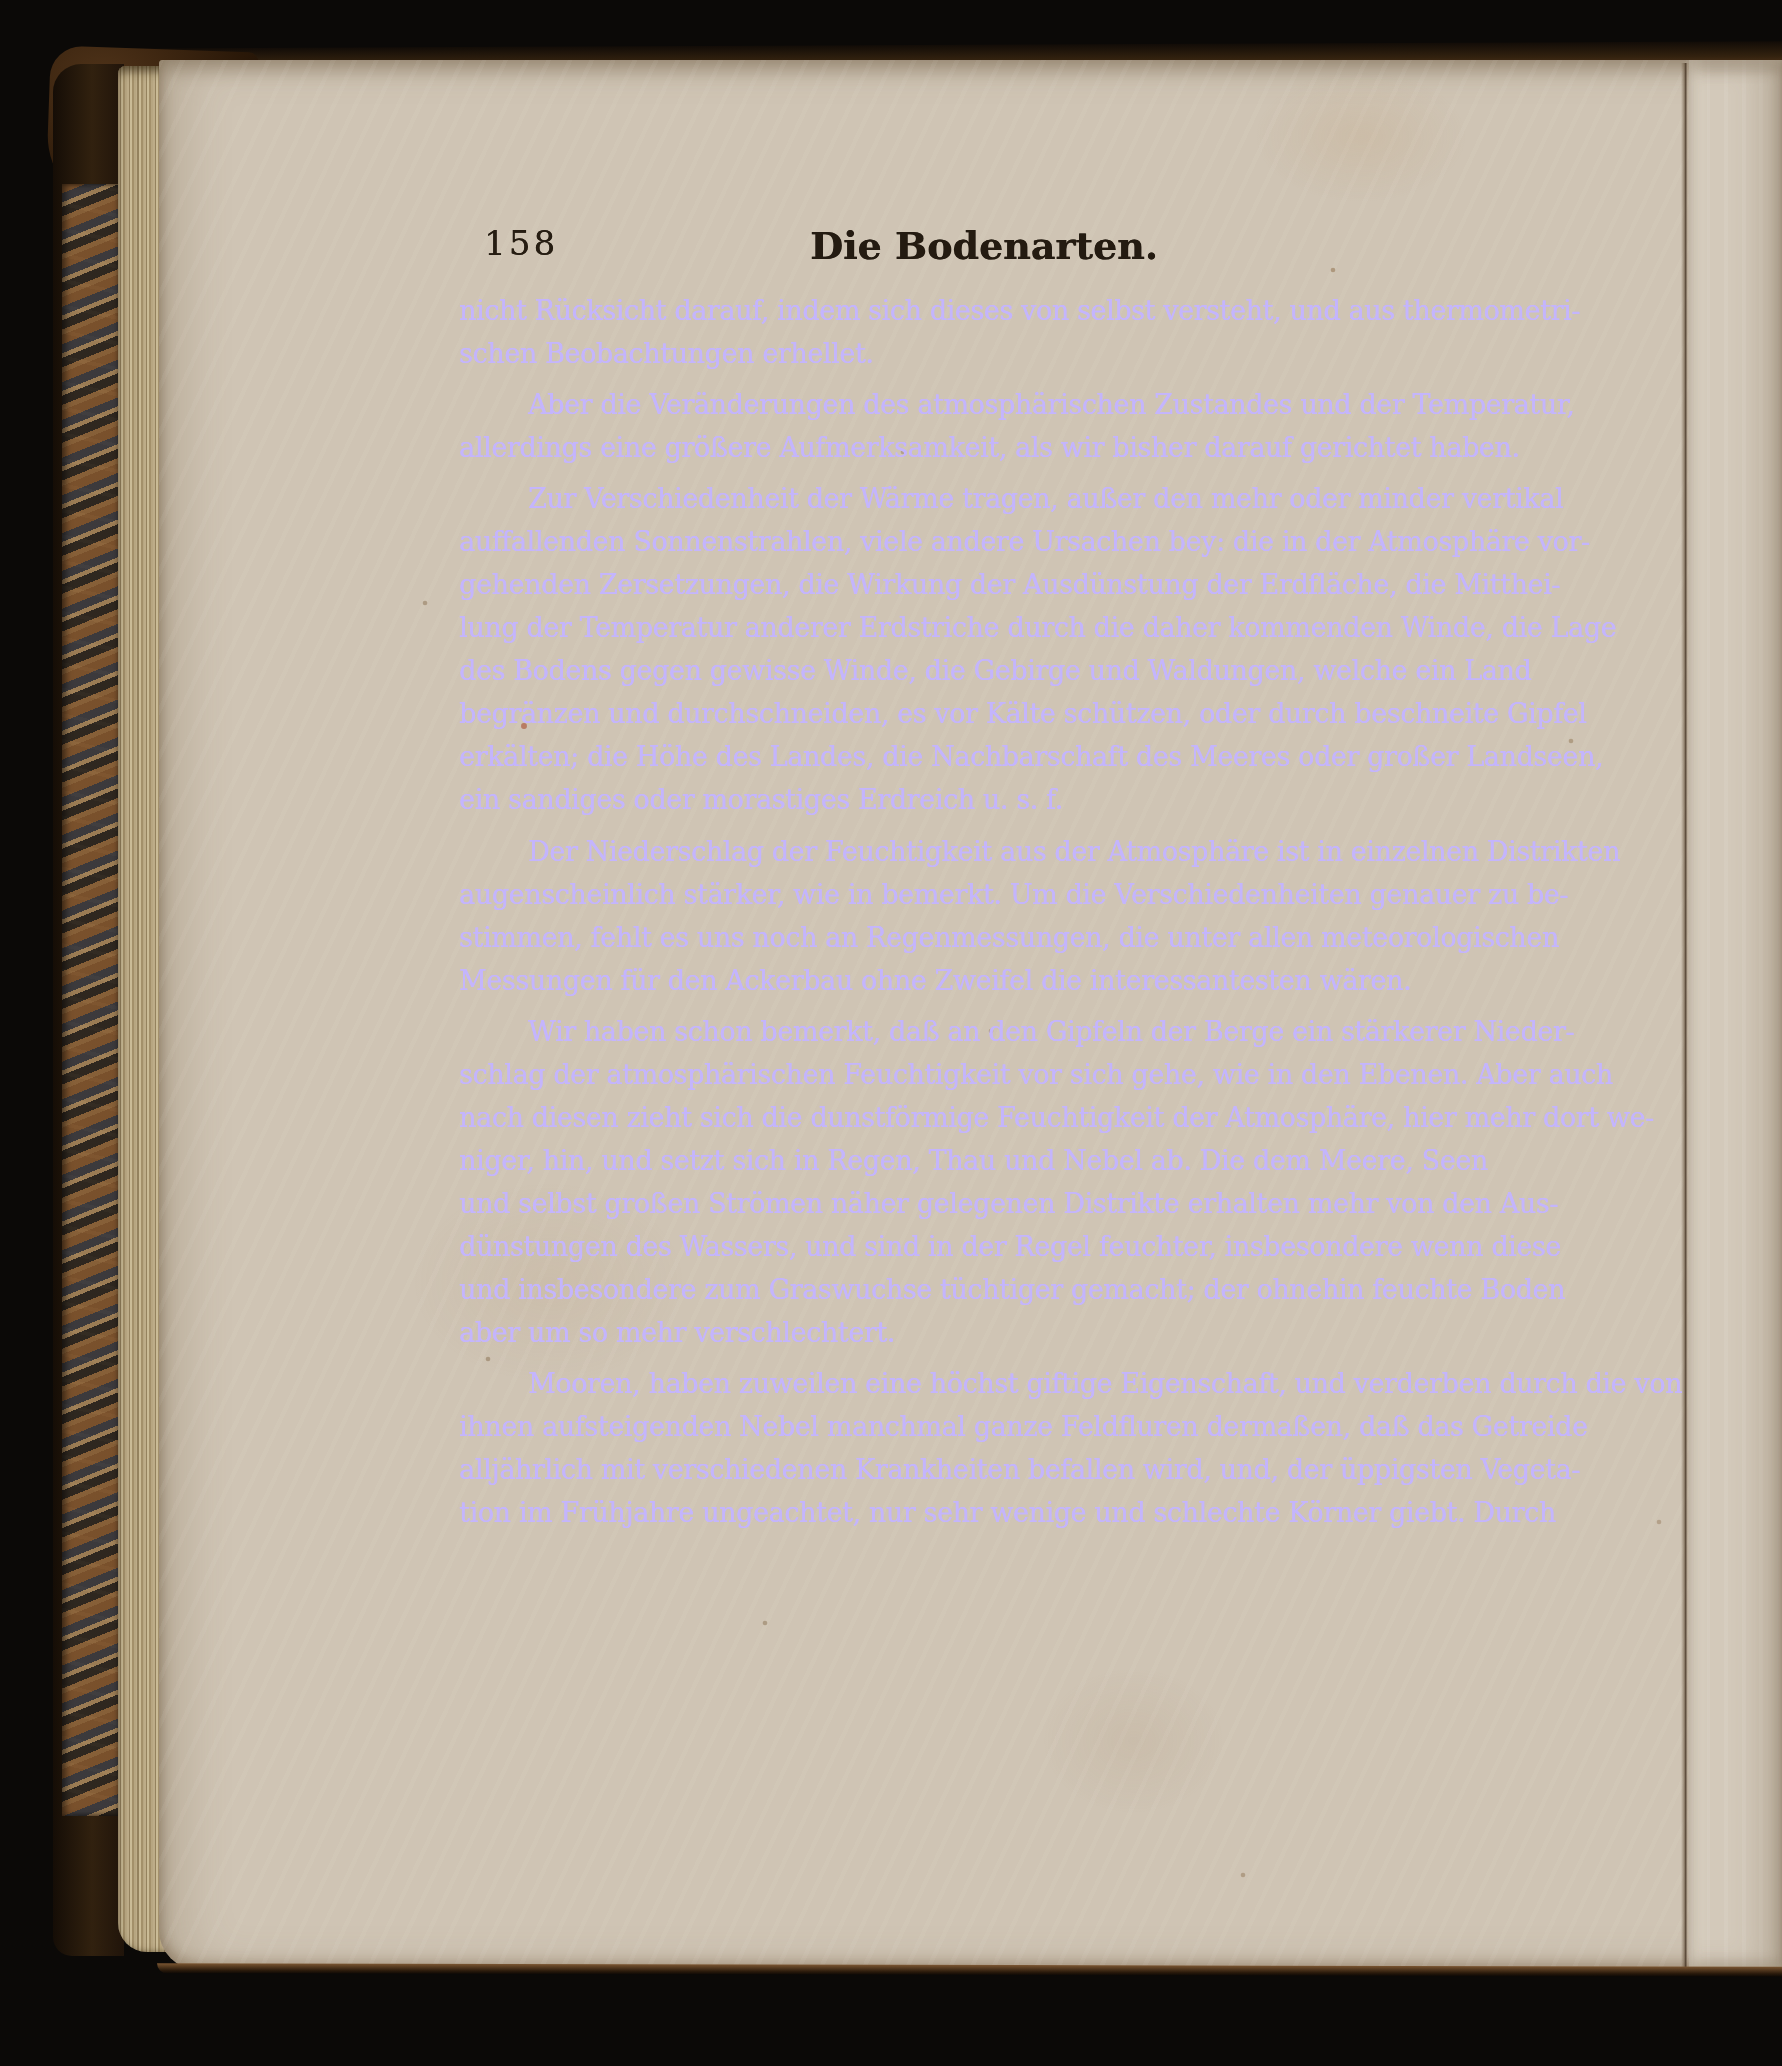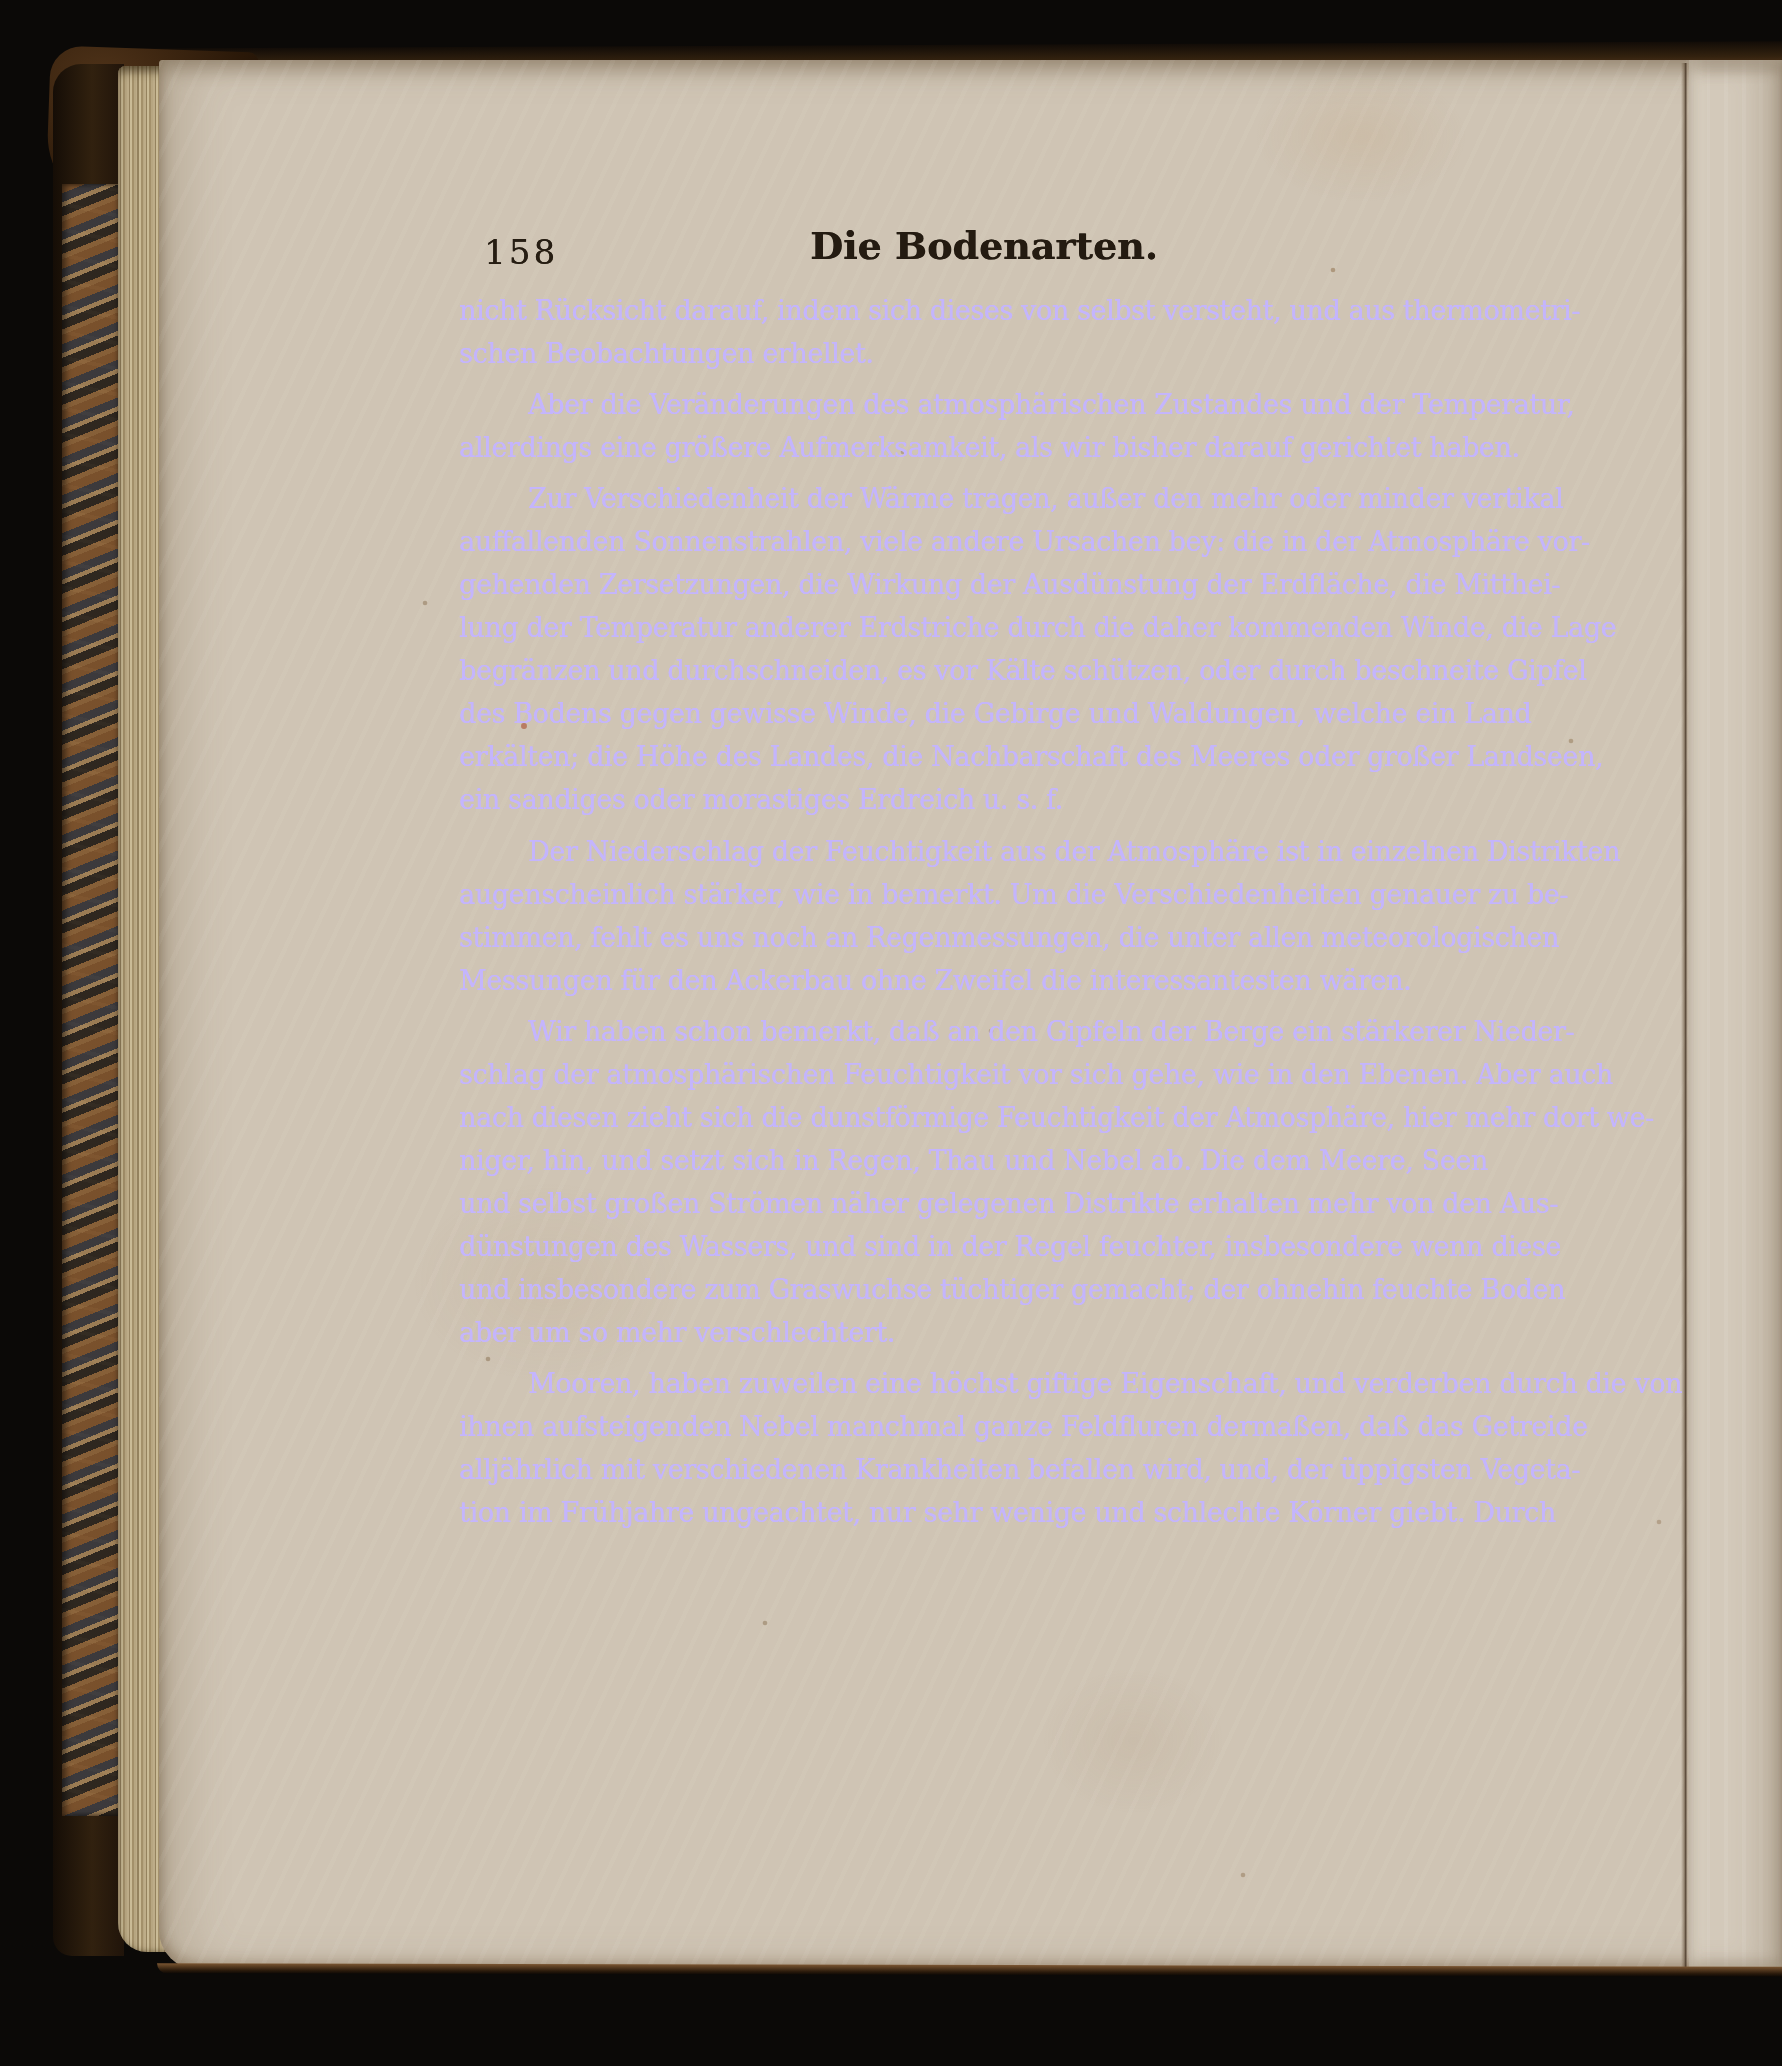--- a/index.html
+++ b/index.html
@@ -103,21 +103,21 @@
   }
   .bottom-edge {
     position:absolute; left:157px; top:1965px; width:1625px; height:10px;
     background:linear-gradient(180deg,#7a5531,#2a1a0b 70%,#0e0905);
     transform:rotate(0.12deg);
     border-radius:0 0 0 19px;
   }
 
   
   .page-number {
-    position:absolute; left:484px; top:232px;
+    position:absolute; left:484px; top:223px;
     font-size:34px; letter-spacing:3.1px; color:#261d12;
     text-shadow:0.3px 0 0 currentColor;
   }
   .running-title {
     position:absolute; left:984px; top:223px; transform:translateX(-50%);
     font-size:38px; font-weight:bold; white-space:nowrap; color:#241b11;
     text-shadow:0.4px 0 0 currentColor;
   }
   .body-text {
     position:absolute; left:459px; top:289px; width:1060px;
@@ -160,22 +160,22 @@
       </div>
       <div class="paragraph indented">
         <div class="line">Aber die Veränderungen des atmosphärischen Zustandes und der Temperatur,</div>
         <div class="line">allerdings eine größere Aufmerksamkeit, als wir bisher darauf gerichtet haben.</div>
       </div>
       <div class="paragraph indented">
         <div class="line">Zur Verschiedenheit der Wärme tragen, außer den mehr oder minder vertikal</div>
         <div class="line">auffallenden Sonnenstrahlen, viele andere Ursachen bey: die in der Atmosphäre vor-</div>
         <div class="line">gehenden Zersetzungen, die Wirkung der Ausdünstung der Erdfläche, die Mitthei-</div>
         <div class="line">lung der Temperatur anderer Erdstriche durch die daher kommenden Winde, die Lage</div>
+        <div class="line">des Bodens gegen gewisse Winde, die Gebirge und Waldungen, welche ein Land</div>
         <div class="line">begränzen und durchschneiden, es vor Kälte schützen, oder durch beschneite Gipfel</div>
-        <div class="line">des Bodens gegen gewisse Winde, die Gebirge und Waldungen, welche ein Land</div>
         <div class="line">erkälten; die Höhe des Landes, die Nachbarschaft des Meeres oder großer Landseen,</div>
         <div class="line">ein sandiges oder morastiges Erdreich u. s. f.</div>
       </div>
       <div class="paragraph indented">
         <div class="line">Der Niederschlag der Feuchtigkeit aus der Atmosphäre ist in einzelnen Distrikten</div>
         <div class="line">augenscheinlich stärker, wie in bemerkt.  Um die Verschiedenheiten genauer zu be-</div>
         <div class="line">stimmen, fehlt es uns noch an Regenmessungen, die unter allen meteorologischen</div>
         <div class="line">Messungen für den Ackerbau ohne Zweifel die interessantesten wären.</div>
       </div>
       <div class="paragraph indented">

